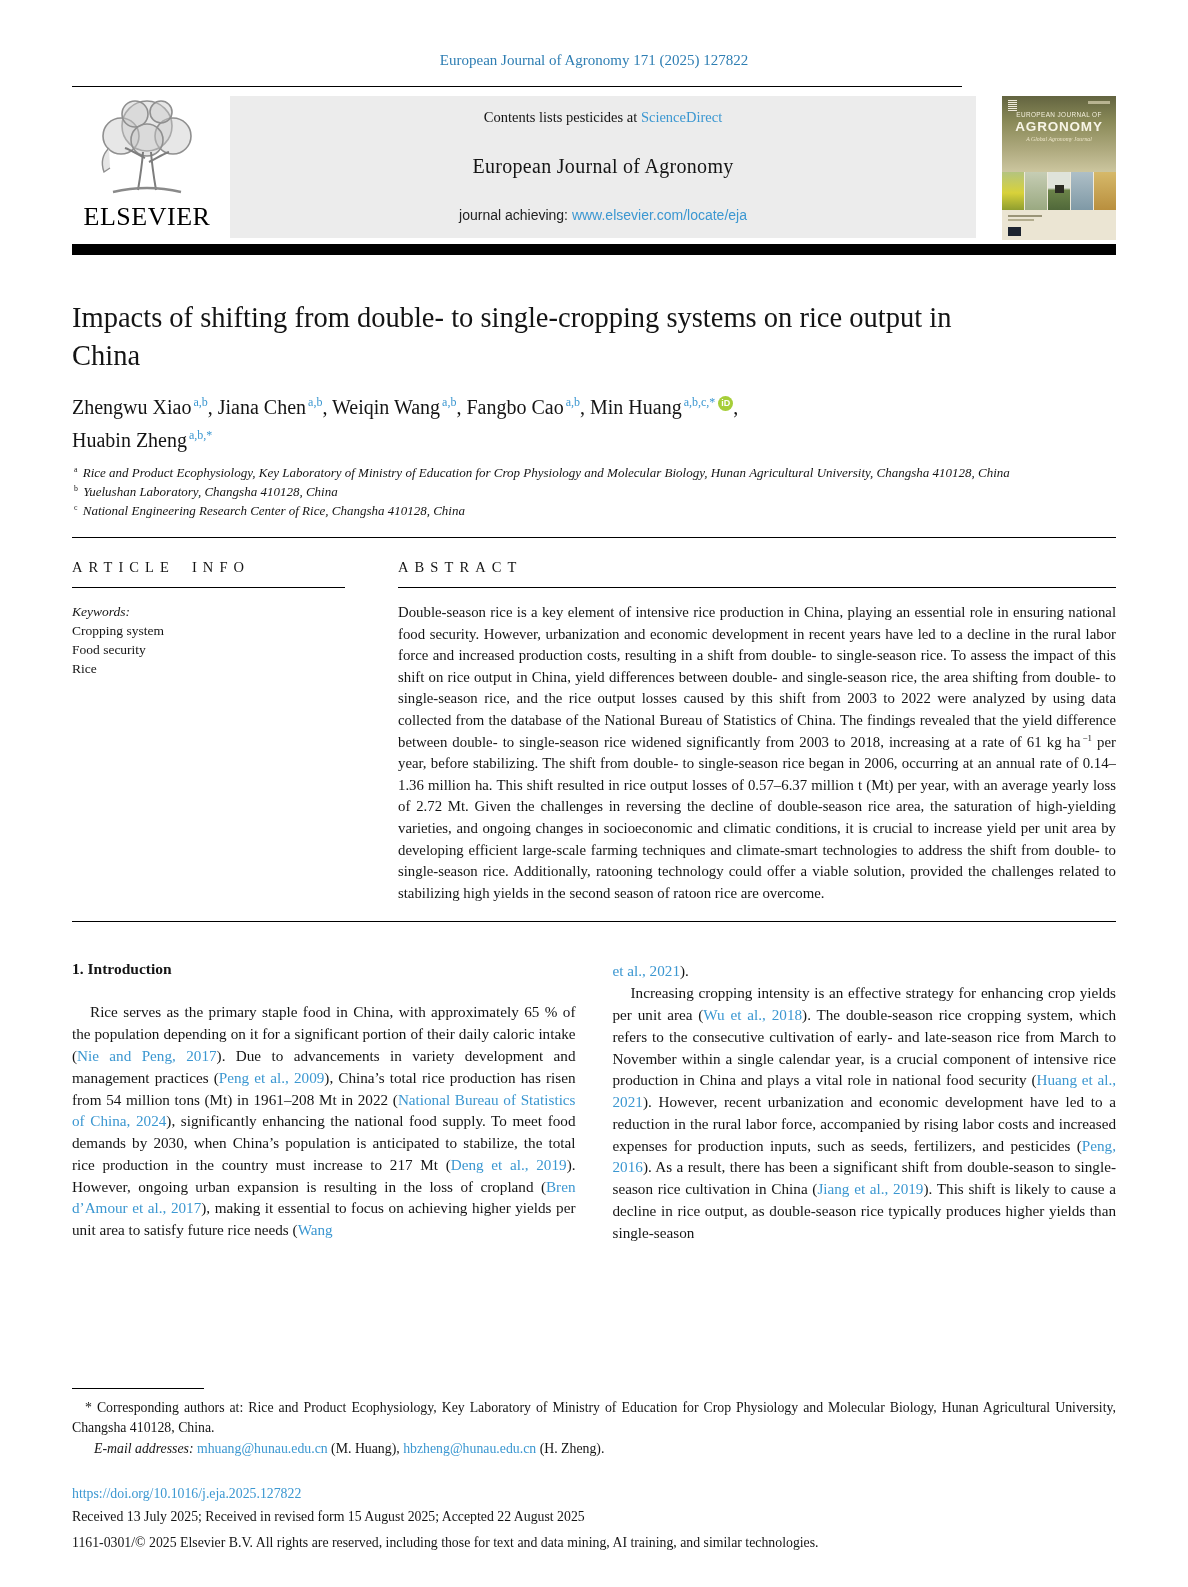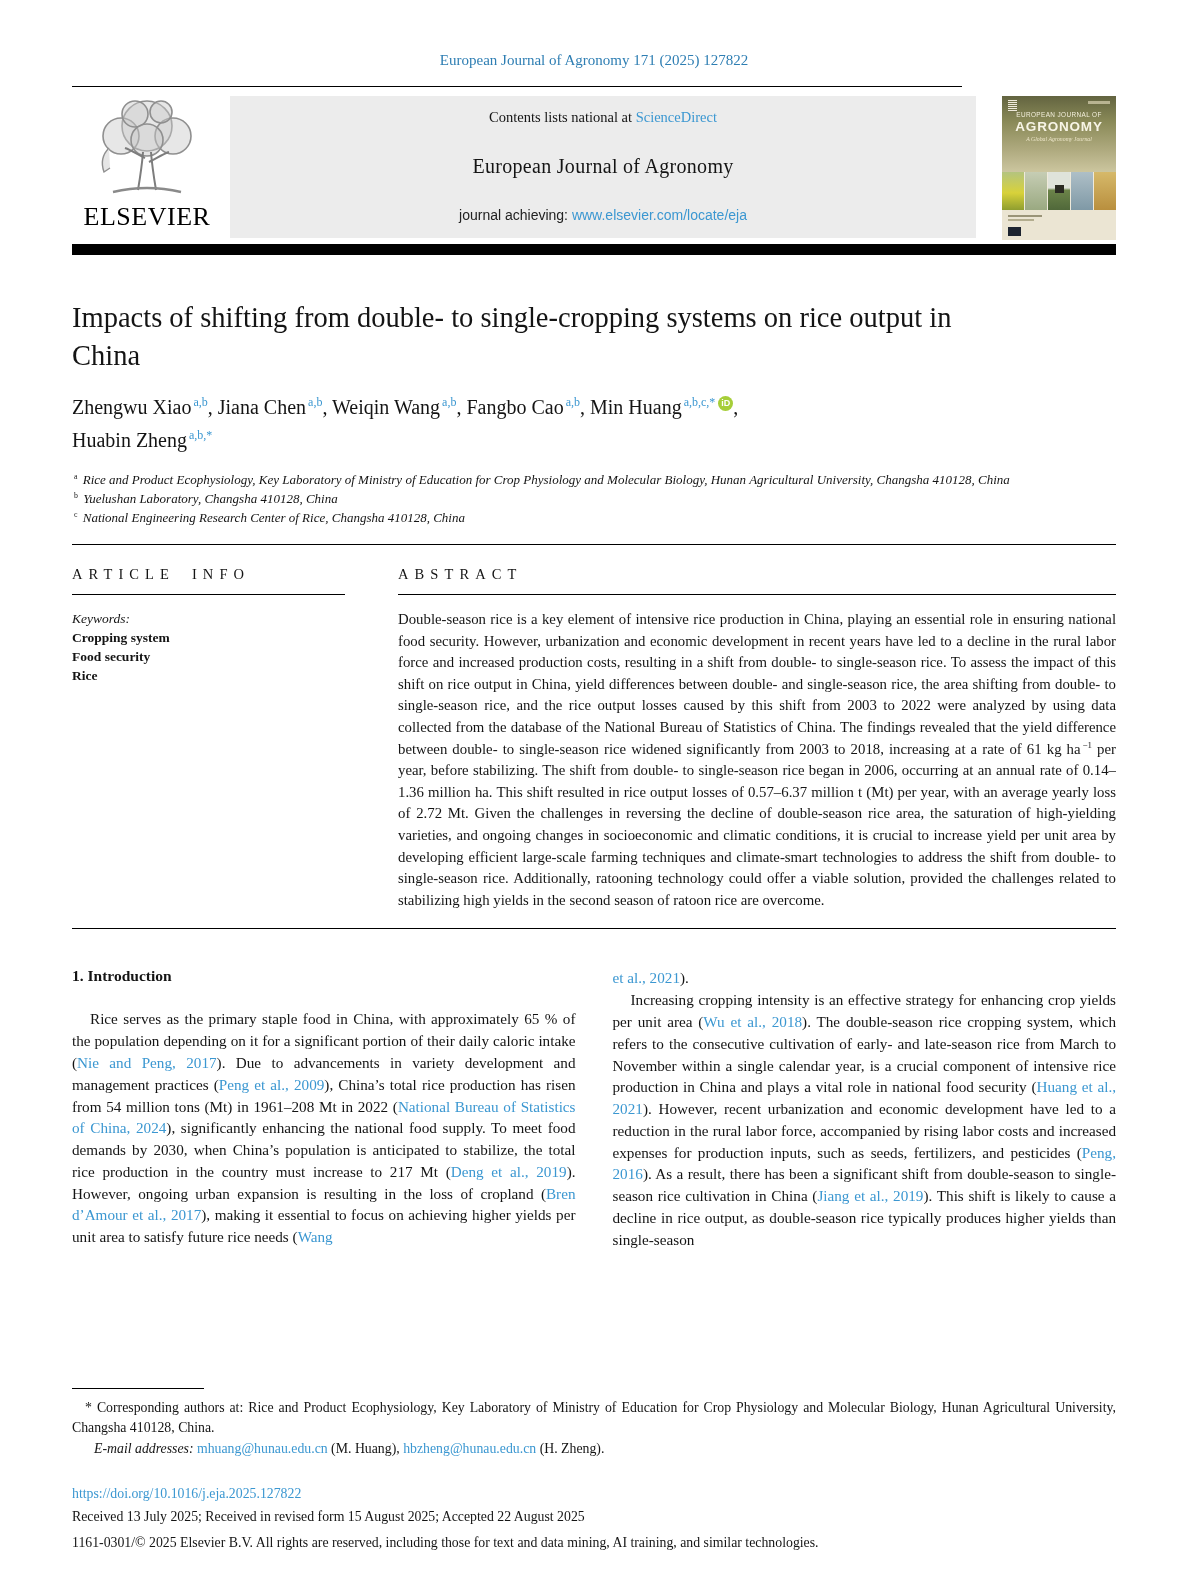--- a/index.html
+++ b/index.html
@@ -57,29 +57,29 @@
   .seg-sup-link { color:#3b97d1; }
   .seg-sup-black { color:#141414; }
   .seg-link { color:#3b97d1; cursor:pointer; }
   .seg-italic { font-style:italic; }
   .orcid-badge {
     display:inline-block; width:15px; height:15px; border-radius:50%;
     background:#a6ce39; color:#fff; font-family:"Liberation Sans",sans-serif;
     font-size:9px; font-weight:bold; line-height:15px; text-align:center;
     vertical-align:super; margin-left:3px; cursor:pointer;
   }
-  .affiliations { margin-top:13px; font-size:13px; line-height:19px; }
+  .affiliations { margin-top:6px; font-size:13px; line-height:19px; }
   .affiliations .seg-sup { margin-right:2px; }
   .section-rule { border-top:1.2px solid #000; margin-top:17px; }
   
   .info-abstract { display:grid; grid-template-columns:273px 718px; column-gap:53px; margin-top:21px; }
   .col-heading { font-size:14.5px; letter-spacing:0.42em; word-spacing:0.5em; }
   .col-heading-rule { border-top:1.1px solid #000; margin:11px 0 14px 0; }
   .kw-label { font-style:italic; font-size:13.5px; line-height:19px; }
-  .kw-item { font-size:13.5px; line-height:19px;font-weight:bold; }
+  .kw-item { font-size:13.5px; line-height:19px; }
   .abs-text { font-size:14.8px; line-height:21.6px; text-align:justify; }
   
   .body-cols { display:grid; grid-template-columns:1fr 1fr; column-gap:37px; margin-top:38px; }
   .intro-heading { font-size:15.5px; font-weight:bold; margin-bottom:23px; }
   .body-p { font-size:15.2px; line-height:21.8px; text-align:justify; }
   .indent { text-indent:18px; }
   .col-right .body-p + .body-p { margin-top:0; }
   
   .footer-area { margin-top:auto; }
   .footnote-rule { width:132px; border-top:1.2px solid #000; margin-bottom:9px; }
@@ -115,21 +115,21 @@
           <path d="M60 62 C52 58 46 54 40 52"></path>
           <path d="M64 66 C72 62 78 58 84 56"></path>
         </g>
         <path d="M28 96 Q62 88 96 96" fill="none" stroke="#8a8a8a" stroke-width="2.4"></path>
         <path d="M24 52 q-10 10 -5 24 l6 -4" fill="#e6e6e6" stroke="#8f8f8f" stroke-width="1.4"></path>
       </svg>
       <div class="elsevier-word">ELSEVIER</div>
     </div>
 
     <div class="mast-center">
-      <div class="contents-line"><span>Contents lists national at </span><span class="blue-link">ScienceDirect</span></div>
+      <div class="contents-line"><span>Contents lists pesticides at </span><span class="blue-link">ScienceDirect</span></div>
       <div class="mast-journal-title">European Journal of Agronomy</div>
       <div class="homepage-line"><span>journal achieving: </span><span class="blue-link">www.elsevier.com/locate/eja</span></div>
     </div>
 
     <div class="cover">
       <div class="cover-top">
         <div class="cover-barcode"></div>
         <div class="cover-issn"></div>
         <div class="cover-t1">EUROPEAN JOURNAL OF</div>
         <div class="cover-t2">AGRONOMY</div>

